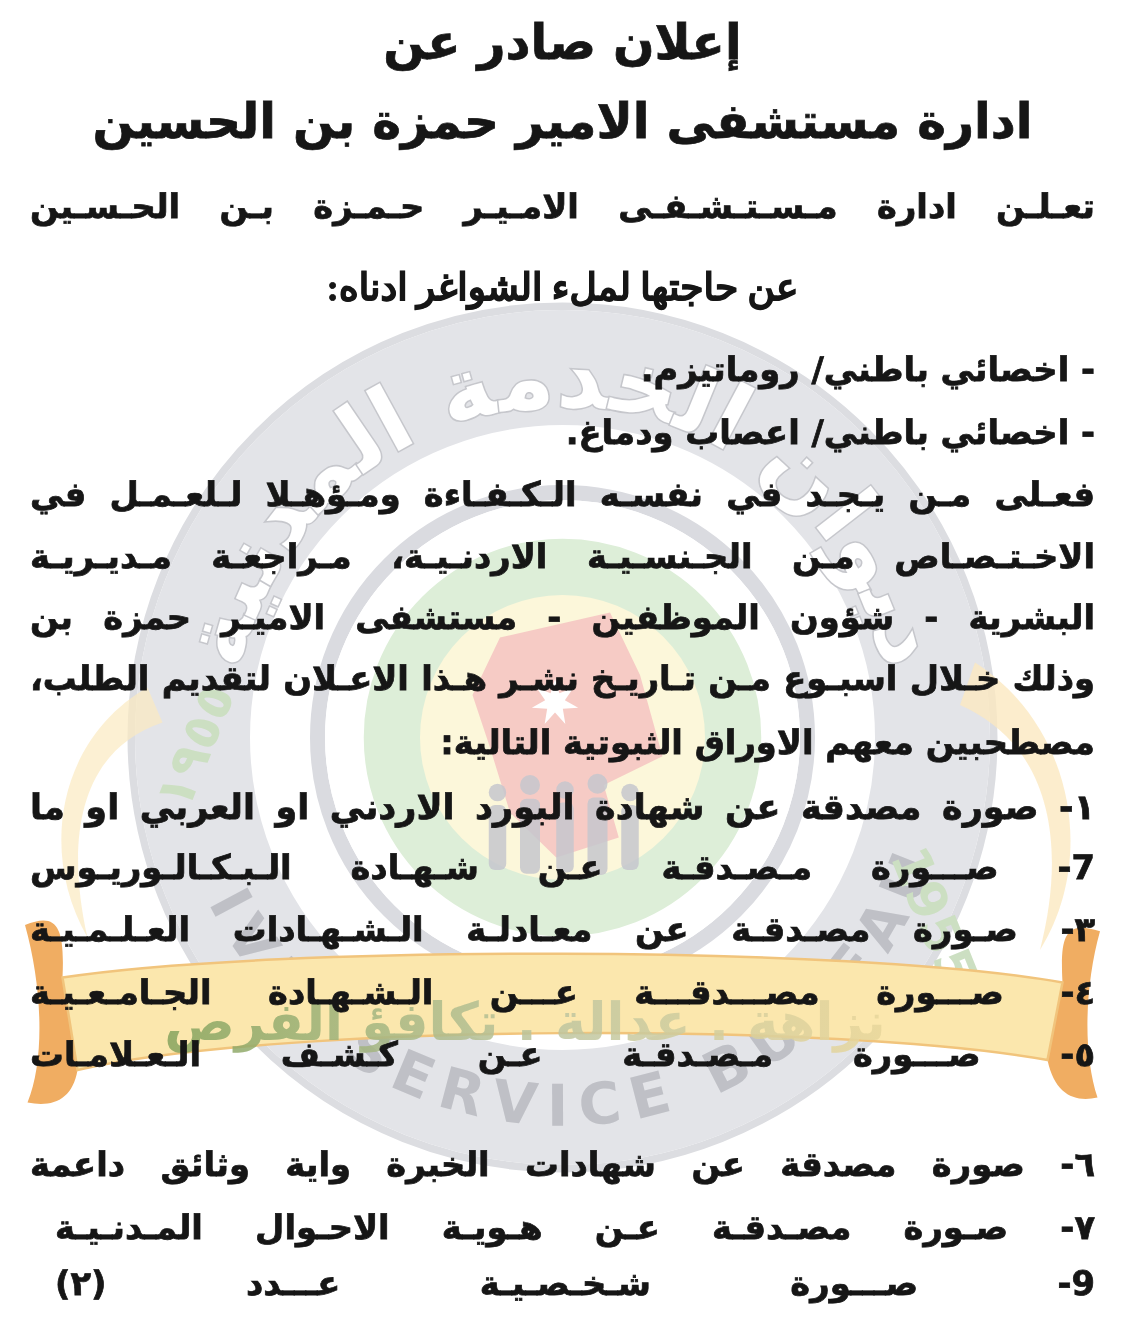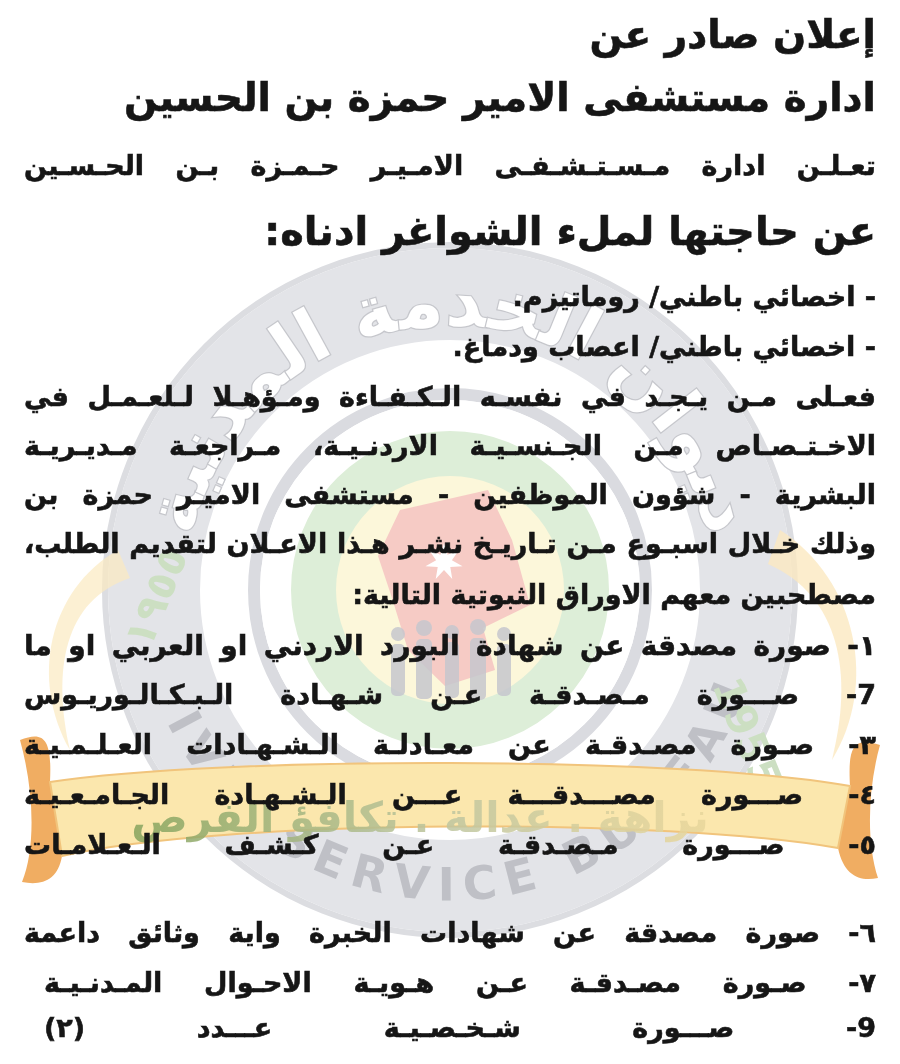--- a/index.html
+++ b/index.html
@@ -10,21 +10,21 @@
   }
   
   .watermark{position:absolute;left:20px;top:235px;z-index:1;}
   
   .doc{
     position:relative;z-index:2;direction:rtl;
     padding:4px 24px 0 24px;
     -webkit-text-stroke:.6px #161616;
   }
   .ln{overflow:hidden;}
-  .c{}
+  .c{text-align:center;}
   .r{text-align:right;}
   .j{text-align:justify;text-align-last:justify;}
   .t{font-size:39px;}
   .b{font-size:27px;}
   .s{font-size:28px;}
   .u{display:inline-block;border-bottom:3px solid #161616;padding-bottom:3px;}
 </style>
 </head>
 <body>
 
@@ -87,21 +87,21 @@
     <path d="M -400,192 C -230,166 230,166 400,196 L 388,258 C 220,228 -220,228 -388,266 Z" fill="#fbe7ad" stroke="#f1c47c" stroke-width="2"></path>
     <text x="-30" y="242" text-anchor="middle" direction="rtl" font-family="DejaVu Sans, sans-serif" font-weight="bold" font-size="42" fill="url(#mottoGrad)" opacity="0.85">نزاهة . عدالة . تكافؤ الفرص</text>
   </g>
 </svg>
 
 <div class="doc">
   <div class="ln c t" style="height:62px;line-height:62px;">إعلان صادر عن</div>
   <div class="ln c t" style="height:64px;line-height:64px;">ادارة مستشفى الامير حمزة بن الحسين</div>
 
   <div class="ln j b" style="height:72px;line-height:72px;">تعـلـن ادارة مـسـتـشـفـى الامـيـر حـمـزة بـن الحـسـين</div>
-  <div class="ln c" style="height:58px;line-height:58px;font-size:40px;">عن حاجتها لملء الشواغر ادناه:</div>
+  <div class="ln c" style="height:58px;line-height:58px;font-size:30px;font-family:Liberation Serif, serif;">عن حاجتها لملء الشواغر ادناه:</div>
 
   <div class="ln r b" style="height:62px;line-height:74px;">- اخصائي باطني/ روماتيزم.</div>
   <div class="ln r b" style="height:50px;line-height:50px;">- اخصائي باطني/ اعصاب ودماغ.</div>
 
 
   <div class="ln j b" style="height:49px;line-height:49px;">فعـلى مـن يـجـد في نفسـه الـكـفـاءة ومـؤهـلا لـلعـمـل في مجـال</div>
   <div class="ln j b" style="height:49px;line-height:49px;">الاخـتـصـاص مـن الجـنسـيـة الاردنـيـة، مـراجعـة مـديـريـة المـوارد</div>
   <div class="ln j b" style="height:49px;line-height:49px;">البشرية - شؤون الموظفين - مستشفى الاميـر حمزة بن الحسين،</div>
   <div class="ln j b" style="height:49px;line-height:49px;">وذلك خـلال اسبـوع مـن تـاريـخ نشـر هـذا الاعـلان لتقديم الطلب،</div>
 

